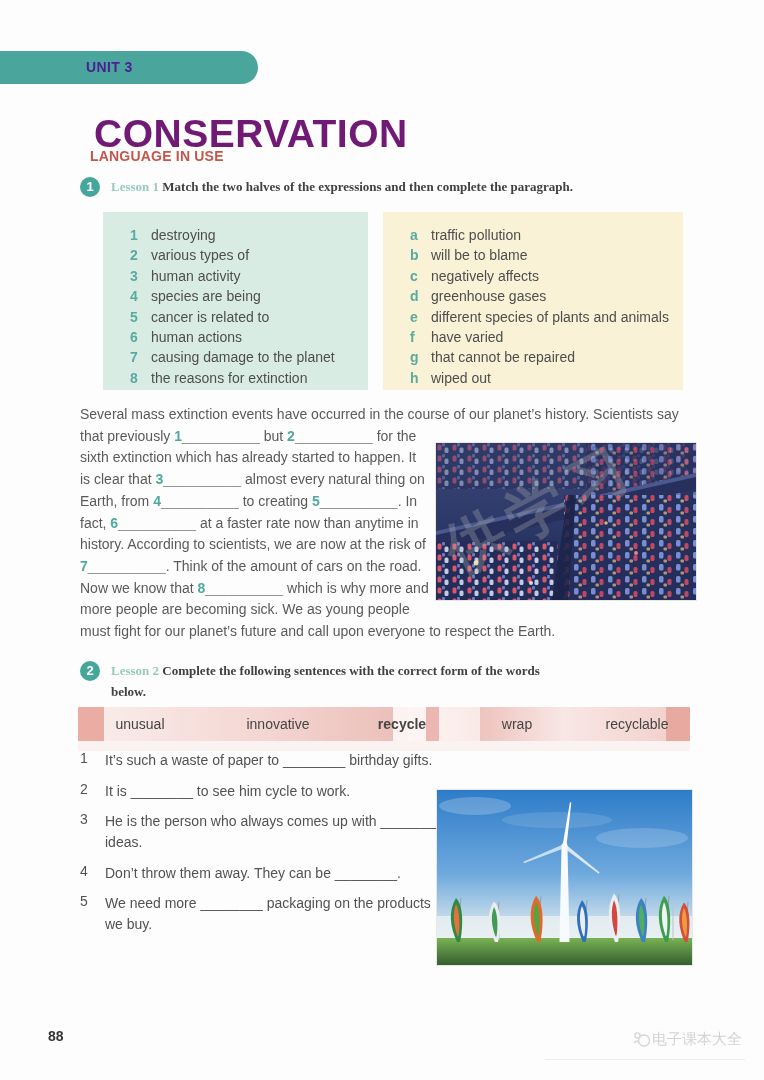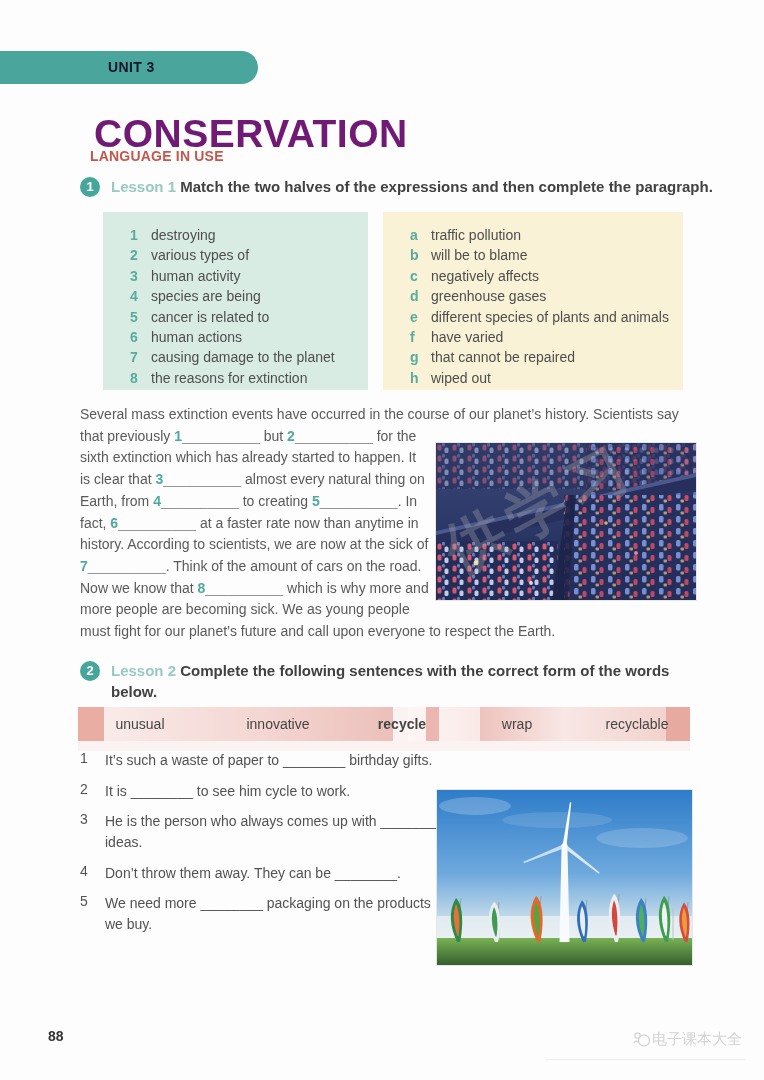--- a/index.html
+++ b/index.html
@@ -1,32 +1,32 @@
 <!DOCTYPE html>
 <html><head>
 <meta charset="utf-8">
 <style>
   html,body{margin:0;padding:0;background:#e9e9e9;}
   .page{position:relative;width:764px;height:1080px;background:#fdfdfd;overflow:hidden;
         font-family:"Liberation Sans","DejaVu Sans",sans-serif;}
 
   .unit-tab{position:absolute;left:0;top:51px;width:258px;height:33px;background:#4aa69d;
-            border-radius:0 17px 17px 0;color:#0f172a;font-weight:bold;font-size:14px;
-            line-height:33px;padding-left:108px;box-sizing:border-box;letter-spacing:.4px;}
+            border-radius:0 17px 17px 0;color:#4c1d95;font-weight:bold;font-size:14px;
+            line-height:33px;padding-left:86px;box-sizing:border-box;letter-spacing:.4px;}
   .title{position:absolute;left:78px;top:96px;margin:16px;font-size:39px;font-weight:bold;
          color:#701a75;letter-spacing:.5px;}
   .section-heading{position:absolute;left:90px;top:148px;font-size:14px;font-weight:bold;
                    color:#c4564b;letter-spacing:.2px;}
 
   .lesson-header{position:absolute;left:80px;display:flex;gap:11px;}
   .lesson-header.l1{top:176px;width:640px;}
   .lesson-header.l2{top:660px;width:600px;}
   .badge{flex:0 0 auto;width:20px;height:20px;border-radius:50%;background:#45a69c;color:#fff;
          font-size:13px;font-weight:bold;text-align:center;line-height:20px;margin-top:1px;}
-  .lesson-text{font-size:15px;line-height:21px;}
+  .lesson-text{font-size:13px;line-height:21px;font-family:Liberation Serif, serif;}
   .lesson-label{color:#97cbbf;font-weight:bold;}
   .lesson-instr{color:#414141;font-weight:bold;}
 
   .match-wrap{position:absolute;left:103px;top:212px;display:flex;gap:15px;}
   .match-box{box-sizing:border-box;padding:13px 8px 10px 27px;height:178px;}
   .match-box.green{width:265px;background:#d9ece4;}
   .match-box.yellow{width:300px;background:#f9f2d6;}
   .match-row{display:flex;gap:11px;font-size:14px;line-height:20.4px;color:#4e4e4e;}
   .match-num{color:#58ab9e;font-weight:bold;min-width:10px;}
 
@@ -190,21 +190,21 @@
         <circle cx="170" cy="80" r="1.8" fill="#ffd27e" opacity=".8"></circle>
       </svg>
     </div>
     <div id="para-lines">
         <div class="para-line full">Several mass extinction events have occurred in the course of our planet’s history. Scientists say</div>
         <div class="para-line narrow">that previously <span class="cloze-num">1</span><span class="cloze-blank">__________</span> but <span class="cloze-num">2</span><span class="cloze-blank">__________</span> for the</div>
         <div class="para-line narrow">sixth extinction which has already started to happen. It</div>
         <div class="para-line narrow">is clear that <span class="cloze-num">3</span><span class="cloze-blank">__________</span> almost every natural thing on</div>
         <div class="para-line narrow">Earth, from <span class="cloze-num">4</span><span class="cloze-blank">__________</span> to creating <span class="cloze-num">5</span><span class="cloze-blank">__________</span>. In</div>
         <div class="para-line narrow">fact, <span class="cloze-num">6</span><span class="cloze-blank">__________</span> at a faster rate now than anytime in</div>
-        <div class="para-line narrow">history. According to scientists, we are now at the sick of</div>
+        <div class="para-line narrow">history. According to scientists, we are now at the risk of</div>
         <div class="para-line narrow"><span class="cloze-num">7</span><span class="cloze-blank">__________</span>. Think of the amount of cars on the road.</div>
         <div class="para-line narrow">Now we know that <span class="cloze-num">8</span><span class="cloze-blank">__________</span> which is why more and</div>
         <div class="para-line narrow">more people are becoming sick. We as young people</div>
         <div class="para-line full">must fight for our planet’s future and call upon everyone to respect the Earth.</div>
       </div>
   </div>
 
   <div class="lesson-header l2">
     <span class="badge">2</span>
     <div class="lesson-text">

